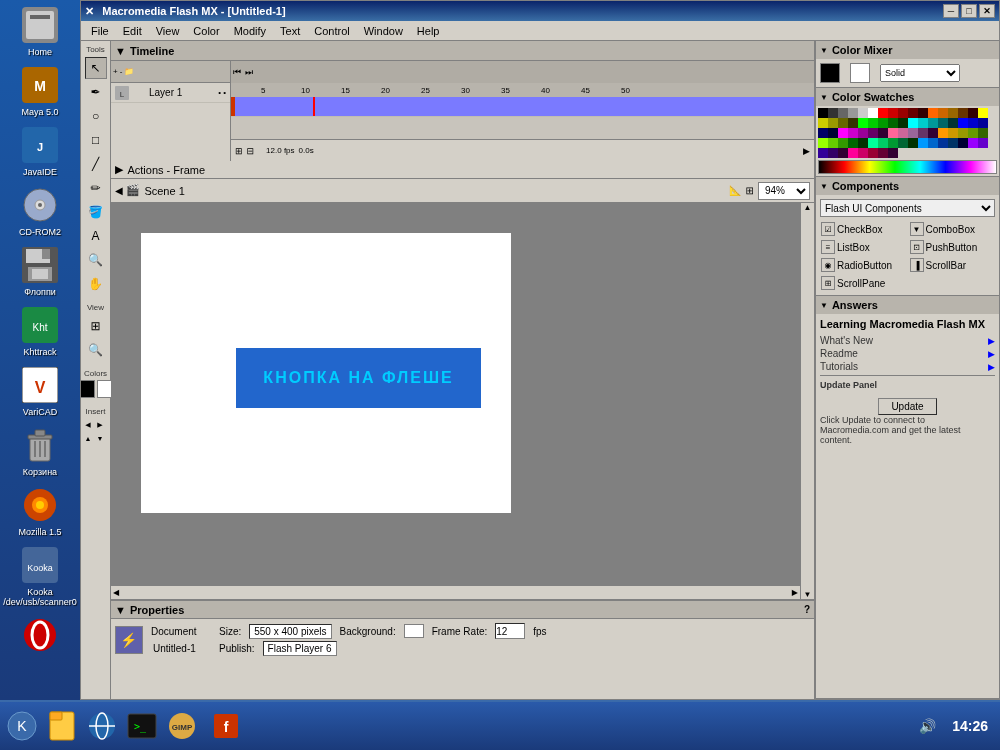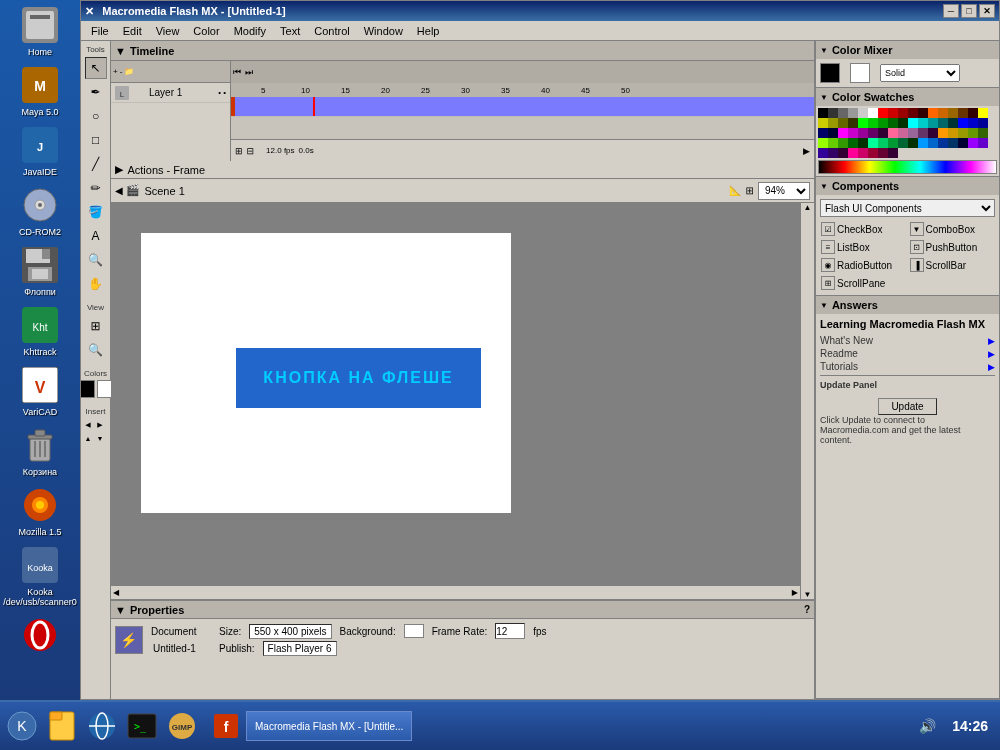--- a/index.html
+++ b/index.html
@@ -636,23 +636,20 @@
     </svg>
   </div>
 
   <div style="display:flex;align-items:center;gap:2px;margin-left:4px;">
     <div class="taskbar-icon">
       <svg width="24" height="24" viewBox="0 0 24 24">
         <rect width="24" height="24" fill="#cc3300" rx="2"></rect>
         <text x="12" y="18" text-anchor="middle" fill="white" font-size="14" font-weight="bold">f</text>
       </svg>
     </div>
-    <div class="taskbar-app">
-      <span>Macromedia Flash MX - [Untitle...</span>
-    </div>
   </div>
 
   <div class="taskbar-spacer"></div>
 
   <div class="taskbar-tray">
     <div class="tray-icon">🔊</div>
     <div class="taskbar-clock">14:26</div>
   </div>
 </div>
 

